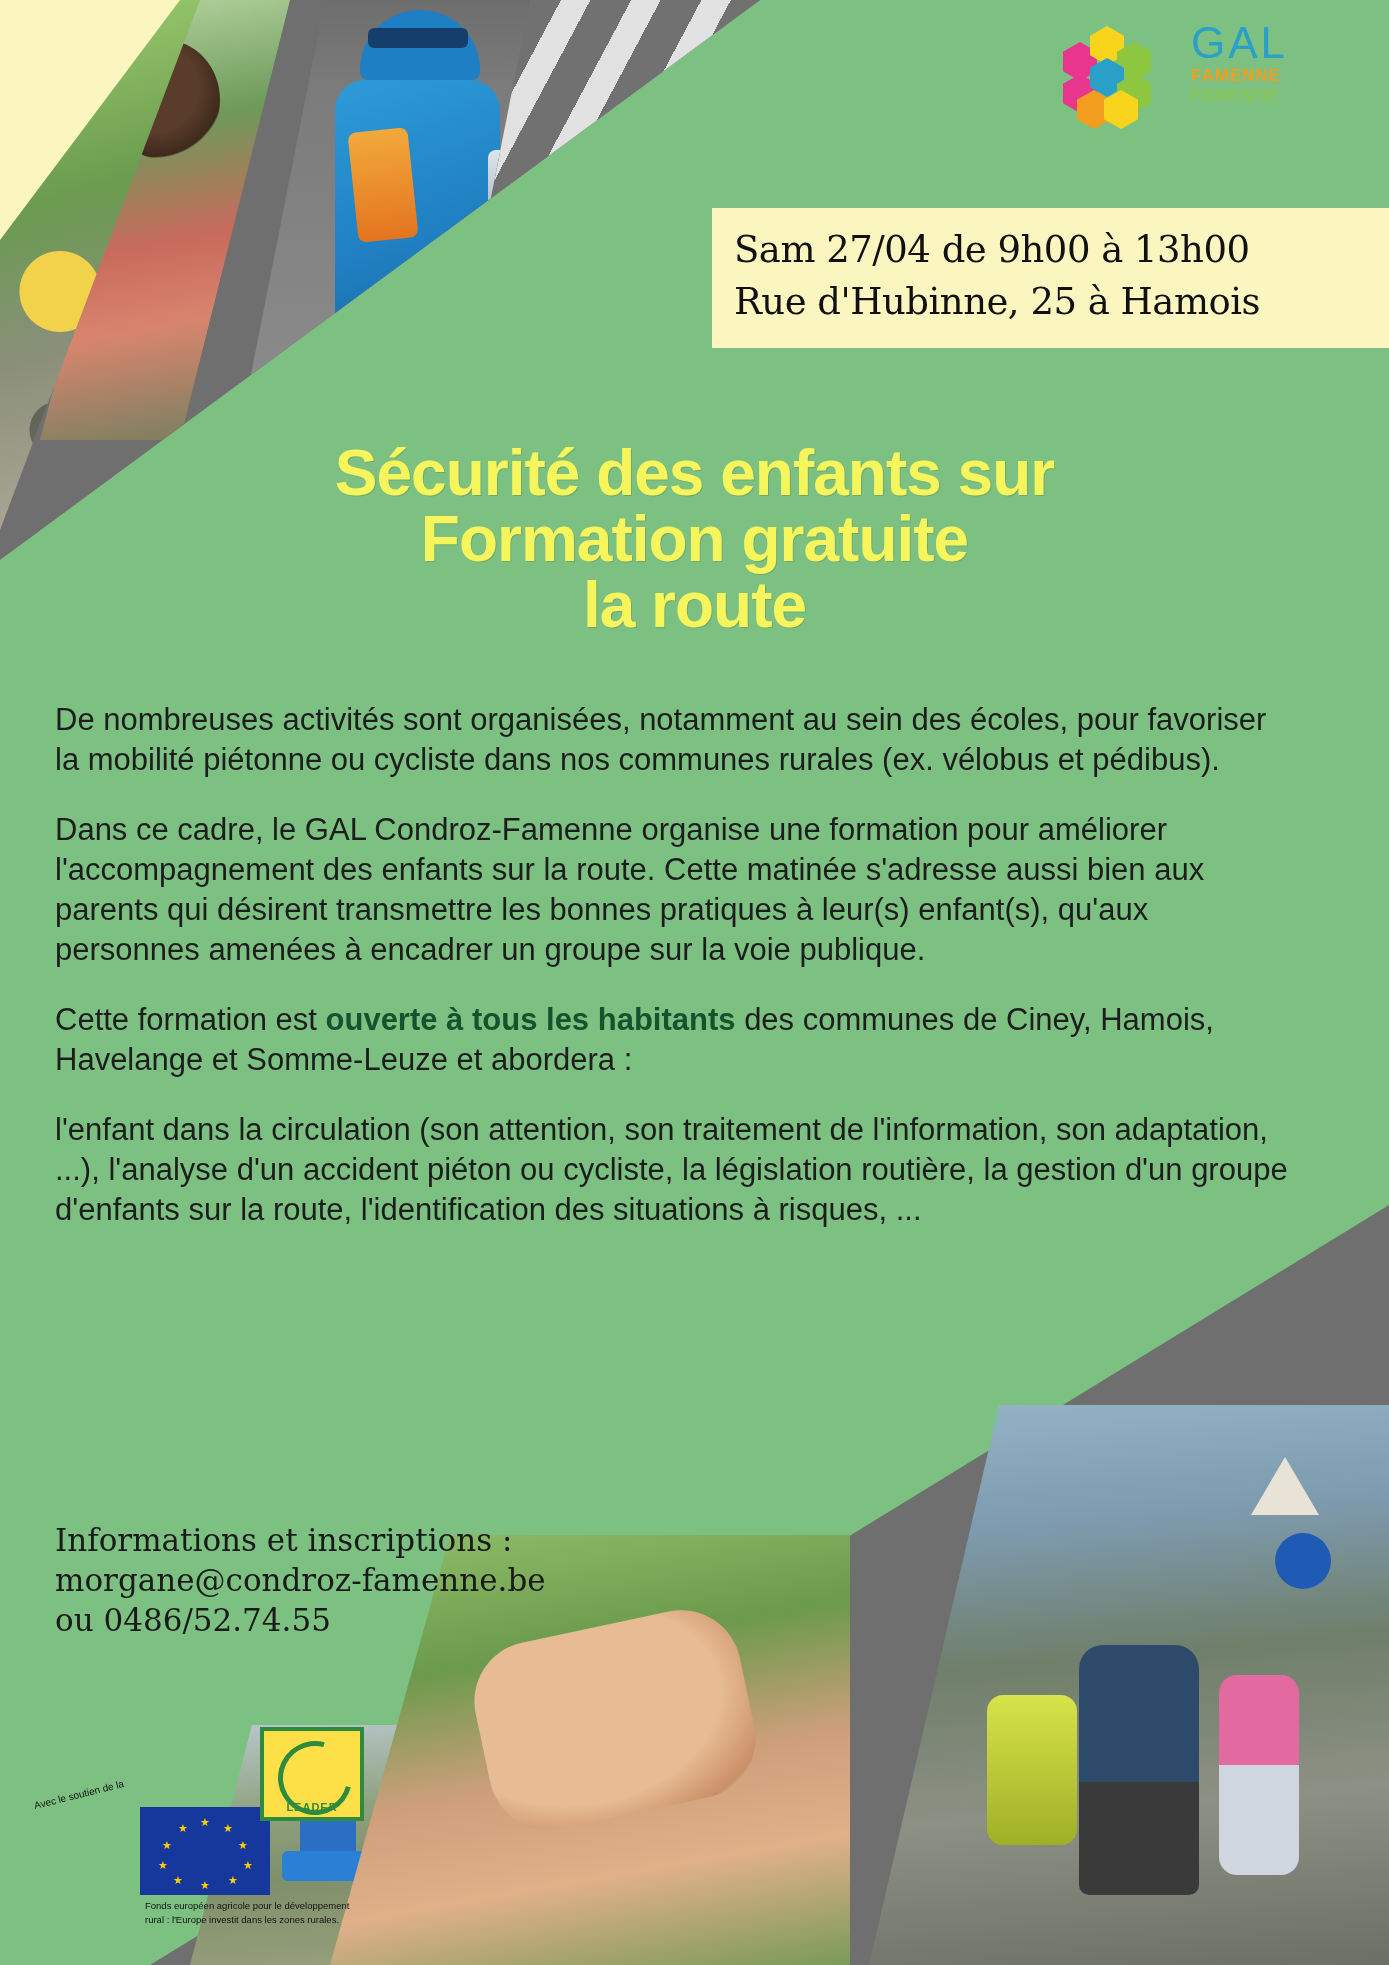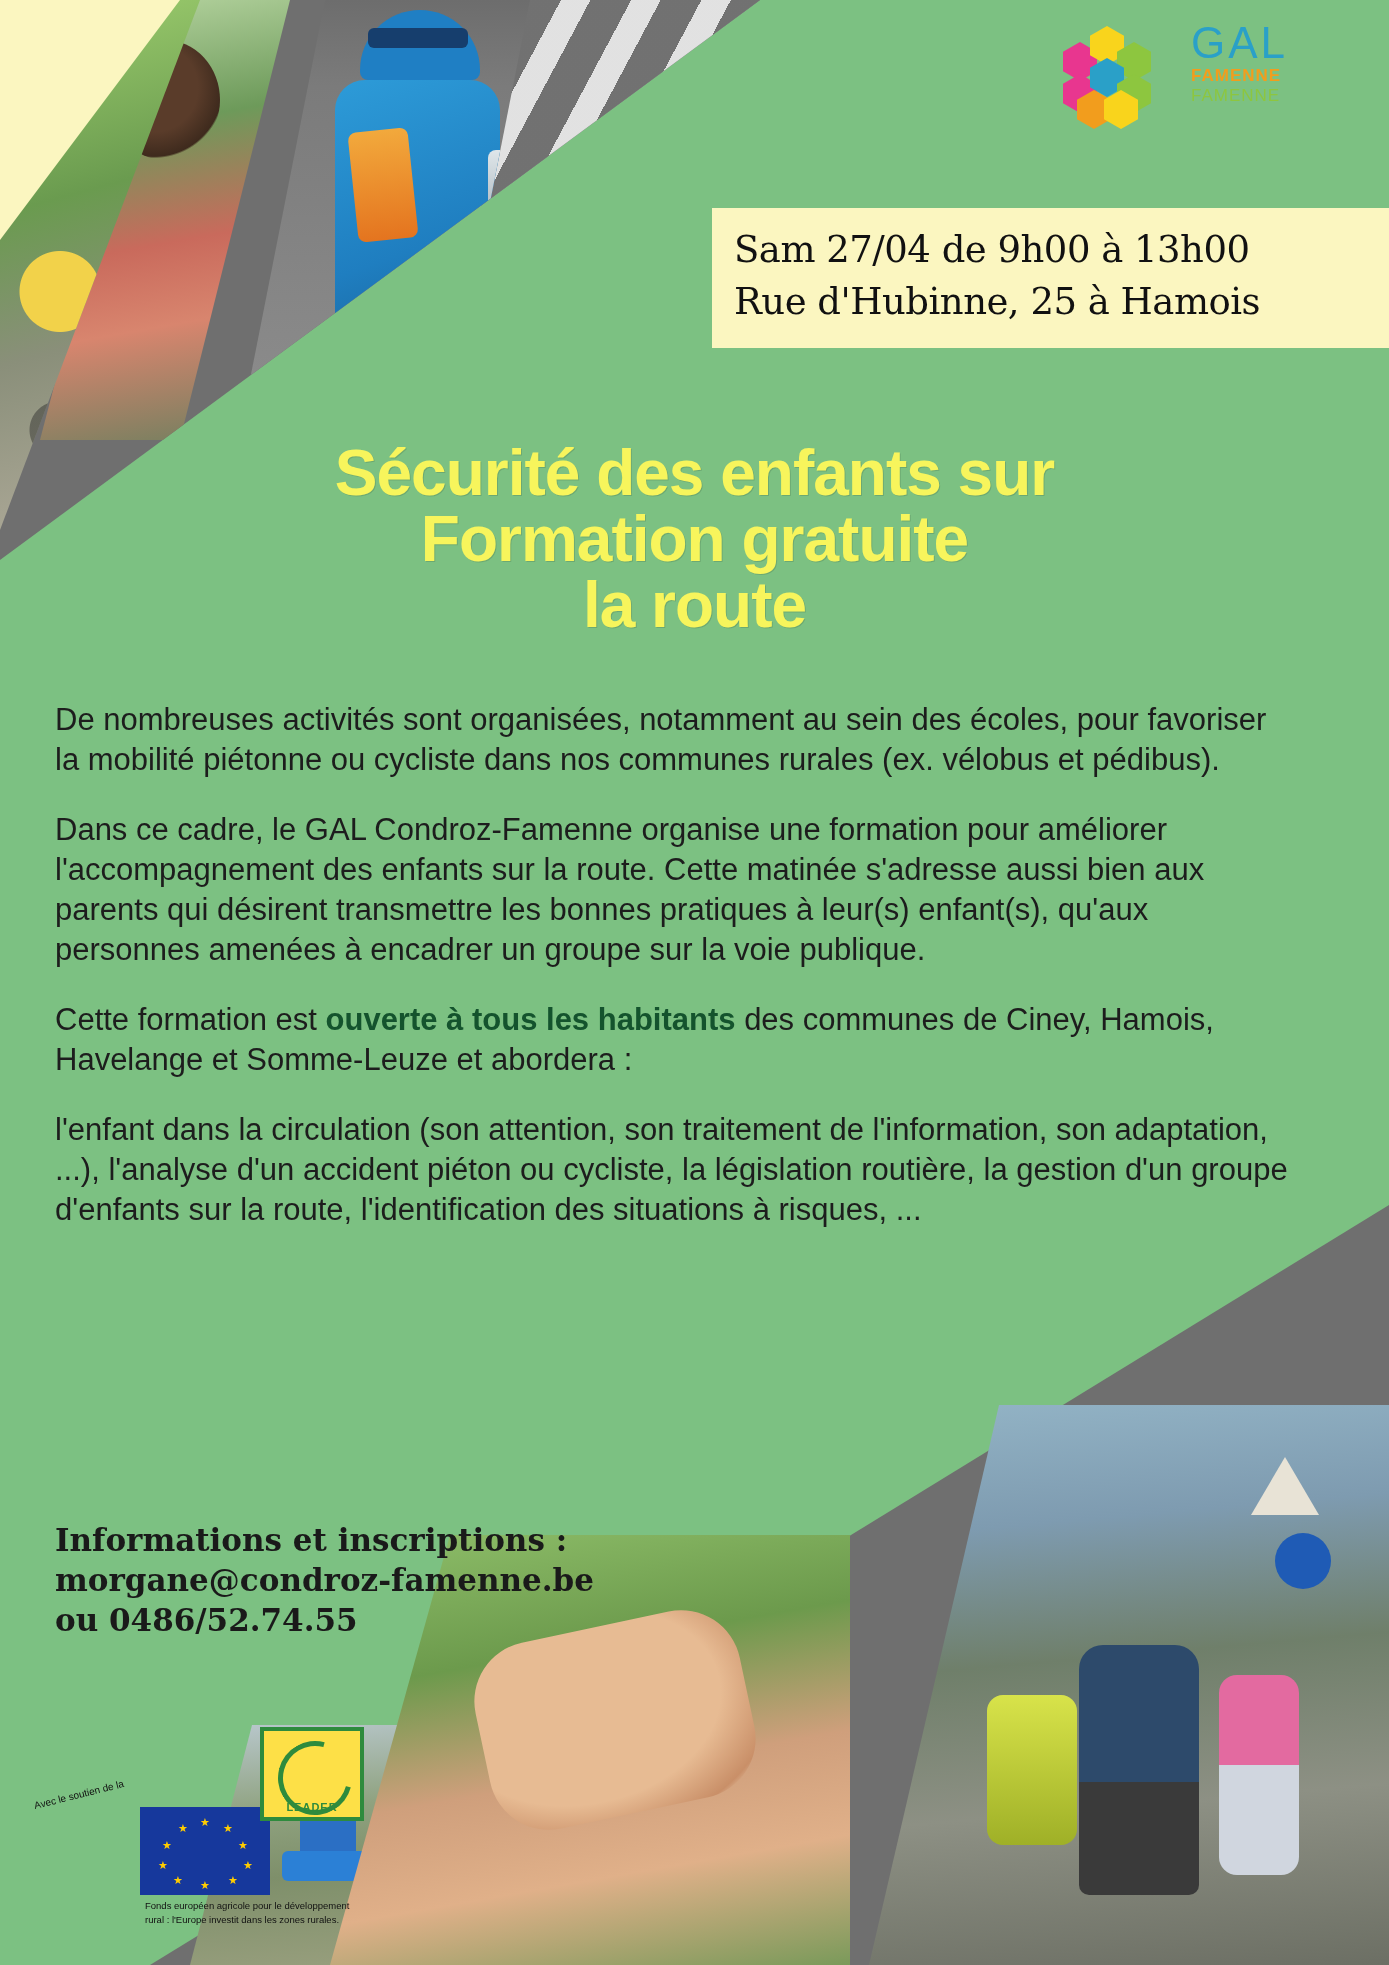--- a/index.html
+++ b/index.html
@@ -218,21 +218,20 @@
   
   .contact {
     position: absolute;
     top: 1520px; left: 55px;
     width: 700px;
     font-family: "DejaVu Serif", serif;
     font-size: 31px;
     line-height: 40px;
     color: #1a1a1a;
     z-index: 6;
-    font-weight: bold;
   }
 
   
   .bottom-band {
     position: absolute;
     left: 0; bottom: 0;
     width: 1389px; height: 820px;
     z-index: 1;
     overflow: hidden;
   }

